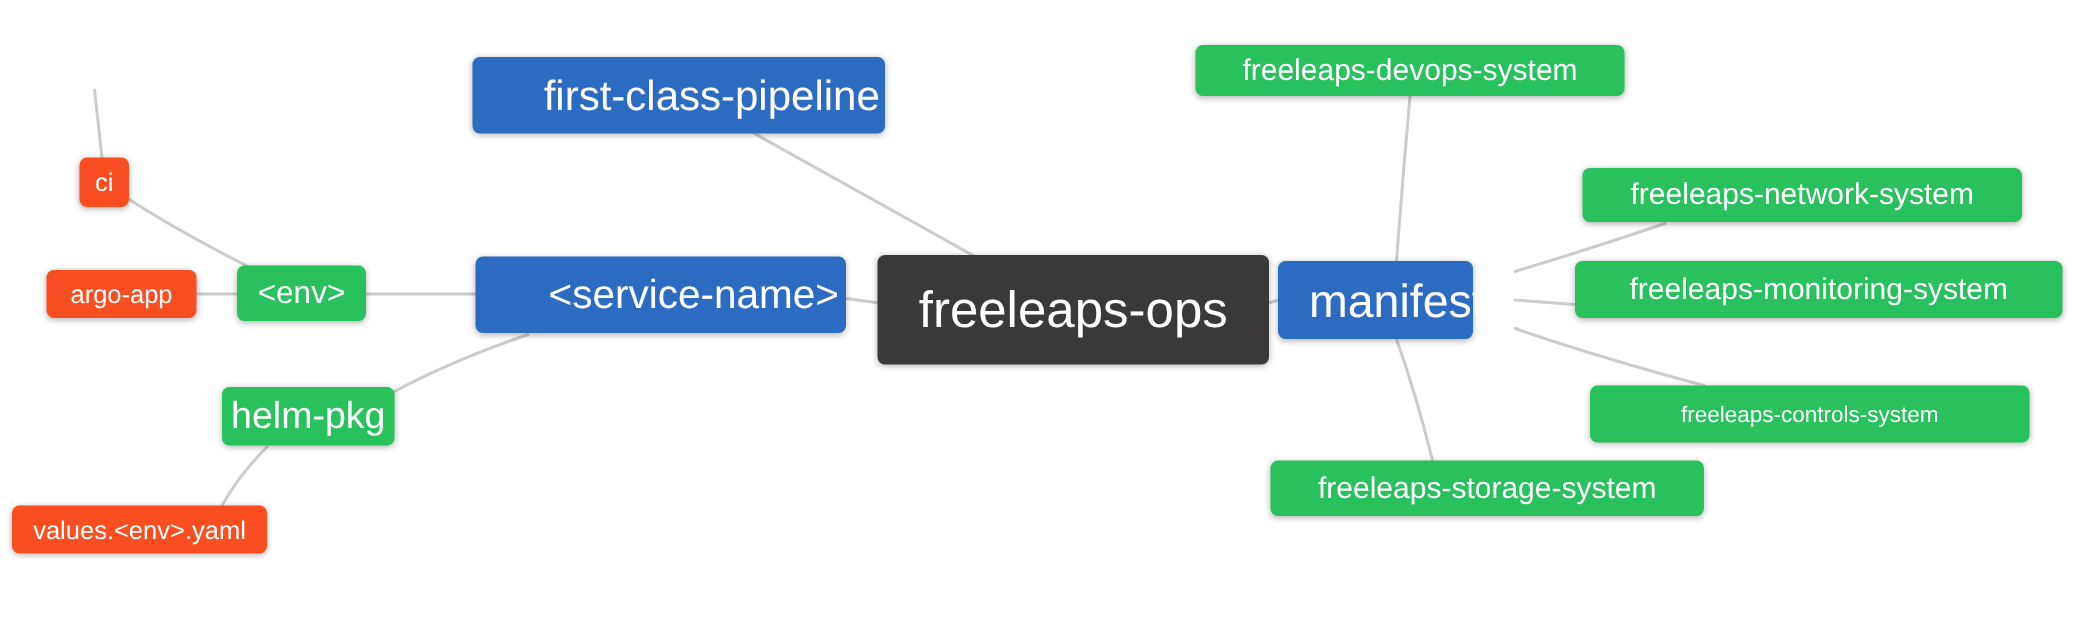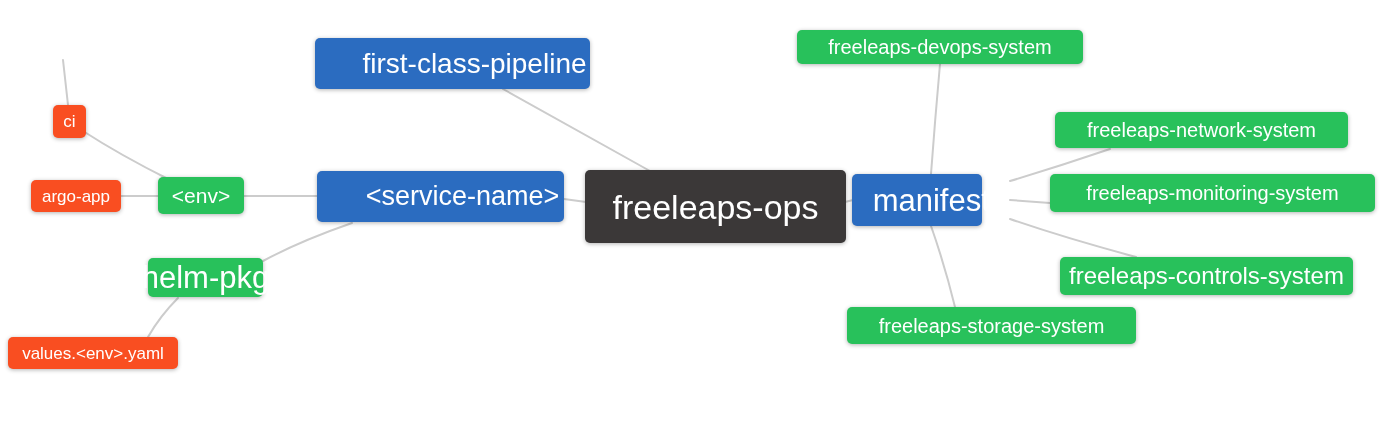--- a/index.html
+++ b/index.html
@@ -25,32 +25,32 @@
     user-select:none;
   }
   .root   {background:var(--root-bg,#3b3838);}
   .branch {background:var(--branch-bg,#2b6cc0);padding-left:44px;}
   .green  {background:var(--leaf-green-bg,#28c15b);}
   .red    {background:var(--leaf-red-bg,#f94e21);}
   .orange {background:var(--leaf-orange-bg,#f9a62b);}
 
   #node-jenkinsfile {left:20px;  top:28px;  width:85px;  height:32px; font-size:14px;}
   #node-ci          {left:53px;  top:105px; width:33px;  height:33px; font-size:17px;}
-  #node-argo-app    {left:31px;  top:180px; width:90px;  height:32px; font-size:17px;}
+  #node-argo-app    {left:31px;  top:180px; width:100px;  height:32px; font-size:17px;}
   #node-env         {left:158px; top:177px; width:86px;  height:37px; font-size:21px;}
-  #node-helm-pkg    {left:148px; top:258px; width:115px; height:39px; font-size:31px;}
+  #node-helm-pkg    {left:148px; top:258px; width:115px; height:39px; font-size:25px;}
   #node-values      {left:8px;   top:337px; width:170px; height:32px; font-size:17px;}
   #node-first-class-pipeline {left:315px; top:38px;  width:275px; height:51px; font-size:28px;}
   #node-service-name         {left:317px; top:171px; width:247px; height:51px; font-size:27px;}
   #node-freeleaps-ops        {left:585px; top:170px; width:261px; height:73px; font-size:34px;}
   #node-manifests            {left:852px; top:174px; width:130px; height:52px; font-size:31px;}
   #node-devops     {left:797px;  top:30px;  width:286px; height:34px; font-size:20px;}
   #node-network    {left:1055px; top:112px; width:293px; height:36px; font-size:20px;}
   #node-monitoring {left:1050px; top:174px; width:325px; height:38px; font-size:20px;text-align:right;}
-  #node-controls   {left:1060px; top:257px; width:293px; height:38px; font-size:24px;}
+  #node-controls   {left:1060px; top:257px; width:293px; height:38px; font-size:15px;}
   #node-storage    {left:815px;  top:307px; width:289px; height:37px; font-size:20px;margin-left:32px;}
 </style>
 </head>
 <body>
 
 <div id="canvas">
 
   <svg id="edges" viewBox="0 0 1390 421" xmlns="http://www.w3.org/2000/svg">
     <path class="edge" d="M63,60 L68,105"></path>
     <path class="edge" d="M83,131 Q120,155 170,180"></path>

